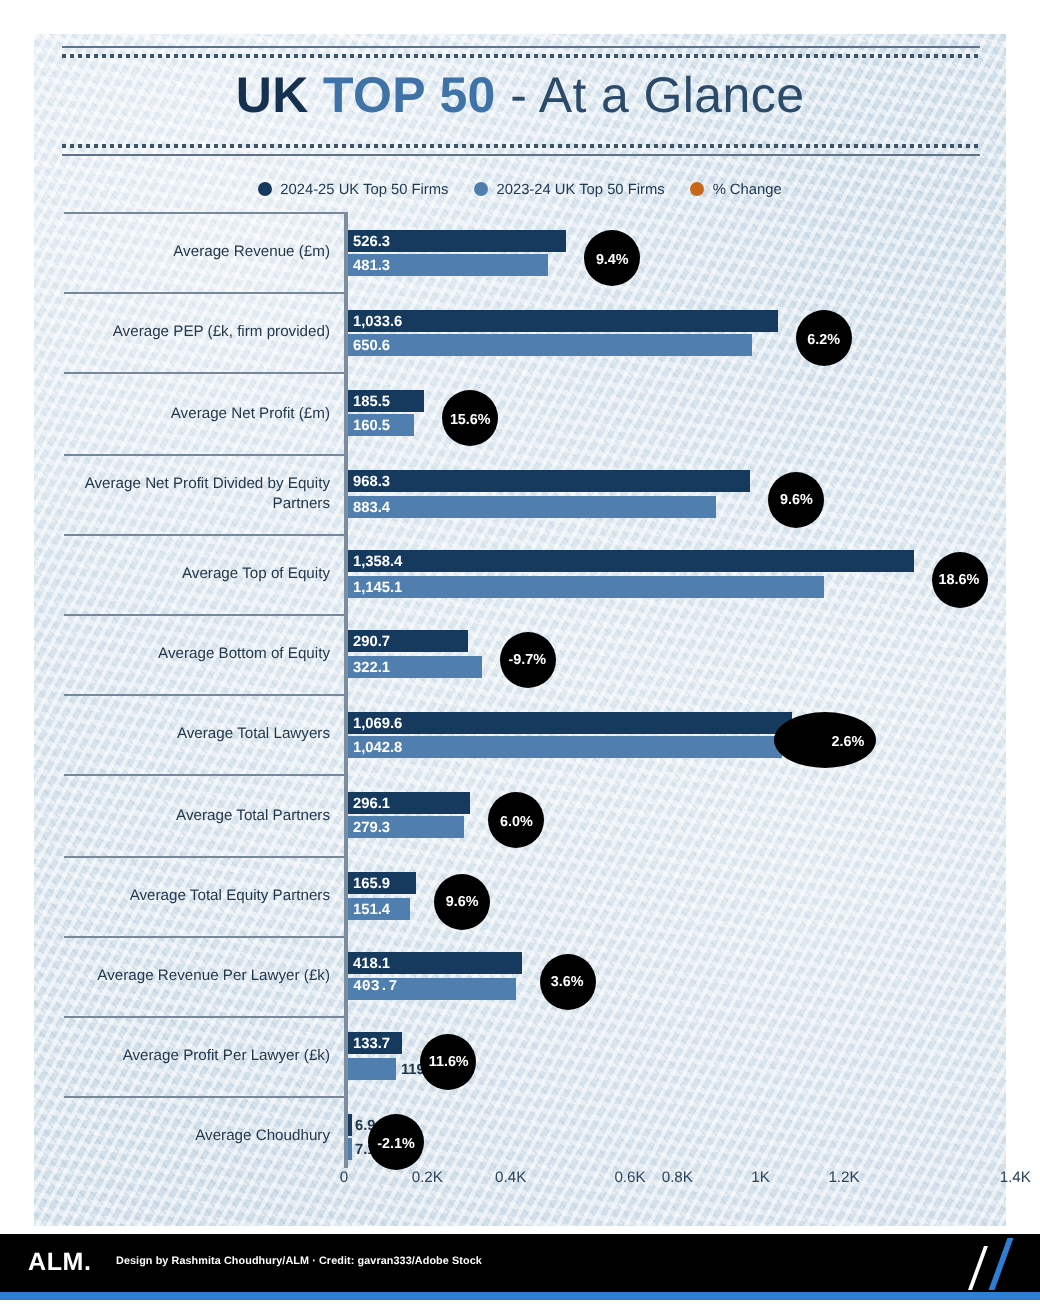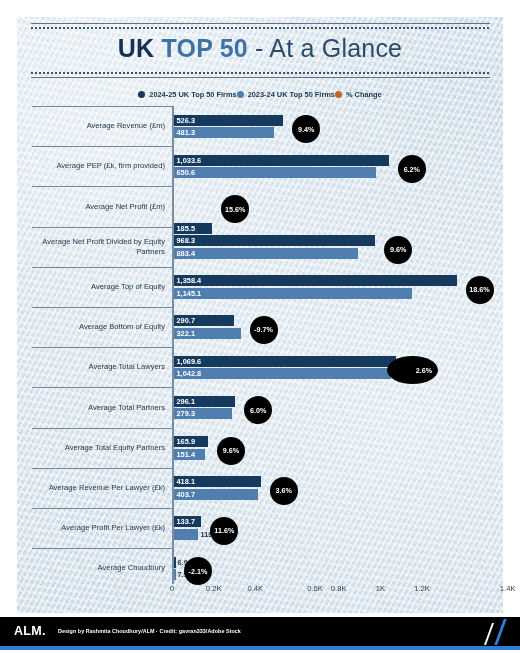--- a/index.html
+++ b/index.html
@@ -35,21 +35,21 @@
     background-size:4px 2px;background-repeat:repeat-x;}
 
   .title-wrap{position:absolute;left:0;top:33px;width:520px;text-align:center;}
   .title{font-size:25px;letter-spacing:.2px;line-height:30px;white-space:nowrap;}
   .t-uk{color:#16304f;font-weight:bold;}
   .t-top{color:#3f73a8;font-weight:bold;}
   .t-rest{color:#2c4a69;font-weight:normal;}
 
   
   .legend{position:absolute;left:0;top:90px;width:520px;display:flex;justify-content:center;
-    align-items:center;font-size:7.4px;color:#203a53;font-weight:bold;}
+    align-items:center;gap:13px;font-size:7.4px;color:#203a53;font-weight:normal;}
   .lg{display:flex;align-items:center;gap:4px;}
   .dot{width:7px;height:7px;border-radius:50%;display:inline-block;}
 
   
   .chart{position:absolute;left:0;top:106px;width:520px;height:480px;}
   .axis-line{position:absolute;left:172px;top:0;width:1.5px;height:478px;background:#7b8d9e;}
   .rows{position:absolute;left:0;top:0;width:520px;}
   .row{position:relative;height:40.2px;}
   .sep{position:absolute;left:32px;top:0;width:140px;height:1px;background:#77889a;}
   .rlabel{position:absolute;right:355px;top:0;width:146px;height:40.2px;
@@ -145,21 +145,21 @@
               <div class="fill" style="width: 202.812px;"></div>
               <div class="val">650.6</div>
             </div>
           </div>
           <div class="badge" style="left: 397.833px;">6.2%</div>
         </div>
         <div class="row">
           <div class="sep"></div>
           <div class="rlabel">Average Net Profit (£m)</div>
           <div class="bars">
-            <div class="bar b1" style="width: 38.6458px; margin-top: 28px;">
+            <div class="bar b1" style="width: 38.6458px;">
               <div class="fill" style="width: 38.6458px;"></div>
               <div class="val">185.5</div>
             </div>
             <div class="bar b2" style="width: 33.4375px;">
               <div class="fill" style="width: 33.4375px;"></div>
               <div class="val">160.5</div>
             </div>
           </div>
           <div class="badge" style="left: 221.146px;">15.6%</div>
         </div>
@@ -254,21 +254,21 @@
           <div class="badge" style="left: 217.062px;">9.6%</div>
         </div>
         <div class="row">
           <div class="sep"></div>
           <div class="rlabel">Average Revenue Per Lawyer (£k)</div>
           <div class="bars">
             <div class="bar b1" style="width: 102px;">
               <div class="fill" style="width: 87.1042px;"></div>
               <div class="val">418.1</div>
             </div>
-            <div class="bar b2" style="width: 97px;">
+            <div class="bar b2" style="width: 97px; font-family: Liberation Mono, monospace;">
               <div class="fill" style="width: 84.1042px;"></div>
               <div class="val">403.7</div>
             </div>
           </div>
           <div class="badge" style="left: 269.604px;">3.6%</div>
         </div>
         <div class="row">
           <div class="sep"></div>
           <div class="rlabel">Average Profit Per Lawyer (£k)</div>
           <div class="bars">

